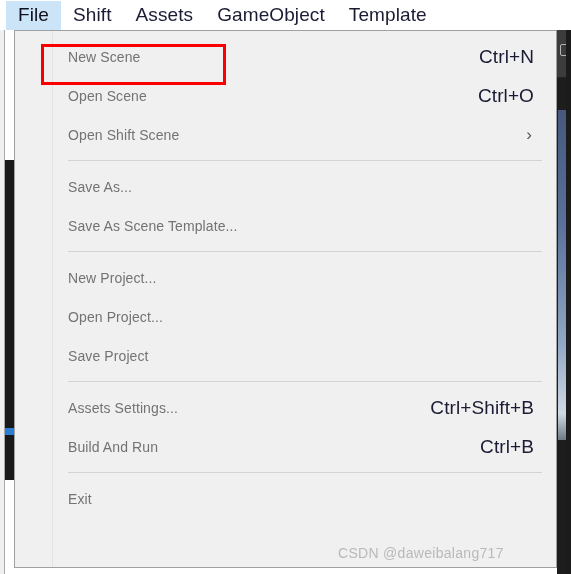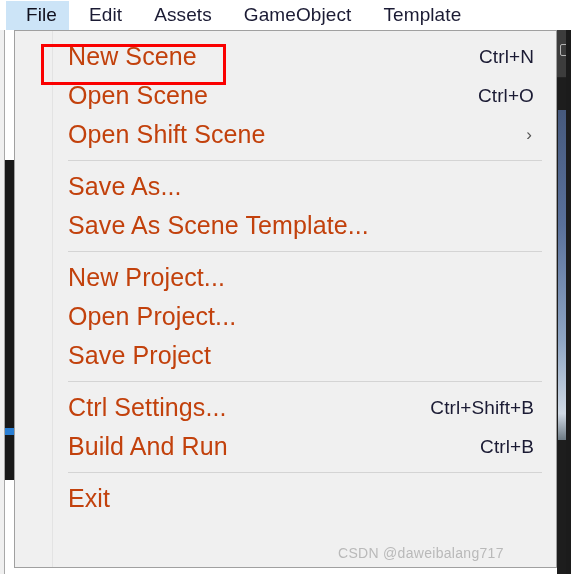--- a/index.html
+++ b/index.html
@@ -118,21 +118,21 @@
     background: #ffffff;
     display: flex;
     align-items: center;
     padding-left: 6px;
     box-sizing: border-box;
     z-index: 5;
   }
   .menubar-item {
     font-size: 19px;
     color: #1b1b34;
-    padding: 3px 12px 4px 20px;
+    padding: 3px 12px 4px 12px;
     white-space: nowrap;
     letter-spacing: 0.1px;
   }
   .menubar-item.active {
     background: #cce4f7;
     color: #10101e;
   }
 
   
   .dropdown {
@@ -170,22 +170,22 @@
     position: relative;
     height: 39px;
     display: flex;
     align-items: center;
     padding-left: 53px;
     padding-right: 22px;
     box-sizing: border-box;
     cursor: default;
   }
   .mi-label {
-    font-size: 25px;
-    color: #c2410c;
+    font-size: 14px;
+    color: #737373;
     white-space: nowrap;
     letter-spacing: 0.1px;
   }
   .mi-spacer { flex: 1 1 auto; }
   .mi-shortcut {
     font-size: 19px;
     color: #1b1b34;
     white-space: nowrap;
     letter-spacing: 0.1px;
   }
@@ -241,21 +241,21 @@
     <div class="bg-left-blue"></div>
     <div class="bg-right-dark"></div>
     <div class="bg-right-toolbar"></div>
     <div class="bg-right-icon"></div>
     <div class="bg-right-scene"></div>
     <div class="bg-right-edge"></div>
   </div>
 
   <div class="menubar" id="menubar">
       <div class="menubar-item active">File</div>
-      <div class="menubar-item">Edit</div>
+      <div class="menubar-item">Shift</div>
       <div class="menubar-item">Assets</div>
       <div class="menubar-item">GameObject</div>
       <div class="menubar-item">Template</div>
     </div>
 
   <div class="dropdown">
     <div class="dd-gutter"></div>
     <div class="dd-inner" id="menu-items">
         <div class="mi">
           <span class="mi-label">New Scene</span>
@@ -289,21 +289,21 @@
         <div class="mi">
           <span class="mi-label">Open Project...</span>
           <span class="mi-spacer"></span>
         </div>
         <div class="mi">
           <span class="mi-label">Save Project</span>
           <span class="mi-spacer"></span>
         </div>
         <div class="sep"></div>
         <div class="mi">
-          <span class="mi-label">Ctrl Settings...</span>
+          <span class="mi-label">Assets Settings...</span>
           <span class="mi-spacer"></span>
           <span class="mi-shortcut">Ctrl+Shift+B</span>
         </div>
         <div class="mi">
           <span class="mi-label">Build And Run</span>
           <span class="mi-spacer"></span>
           <span class="mi-shortcut">Ctrl+B</span>
         </div>
         <div class="sep"></div>
         <div class="mi">

